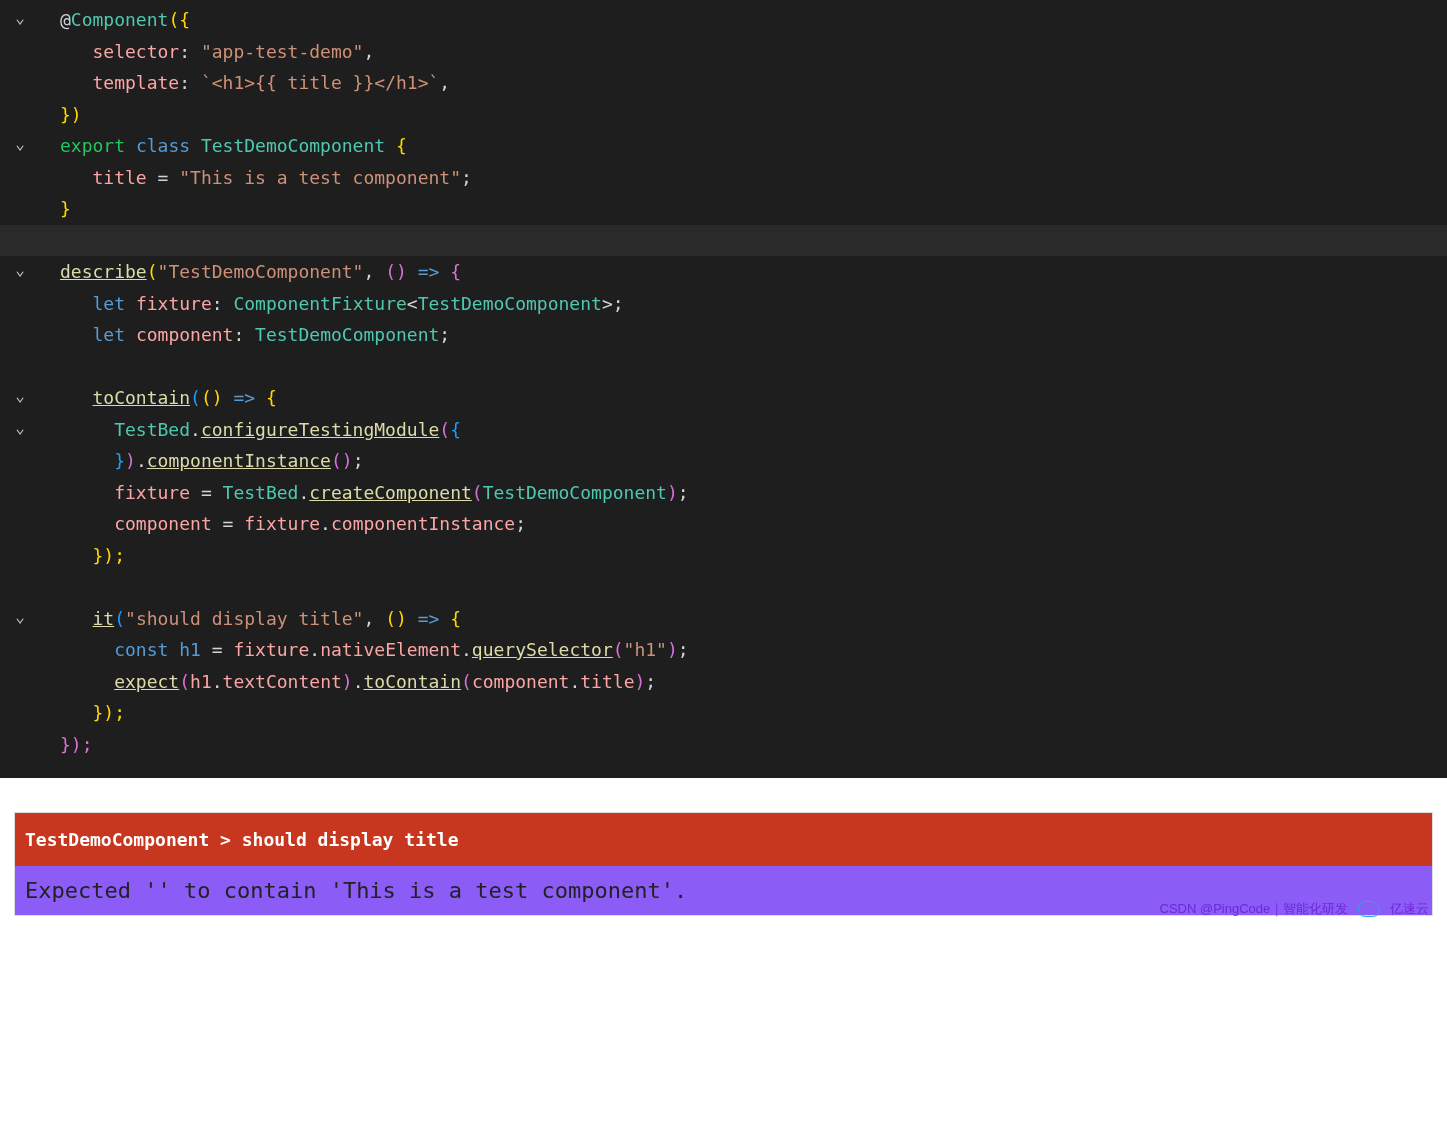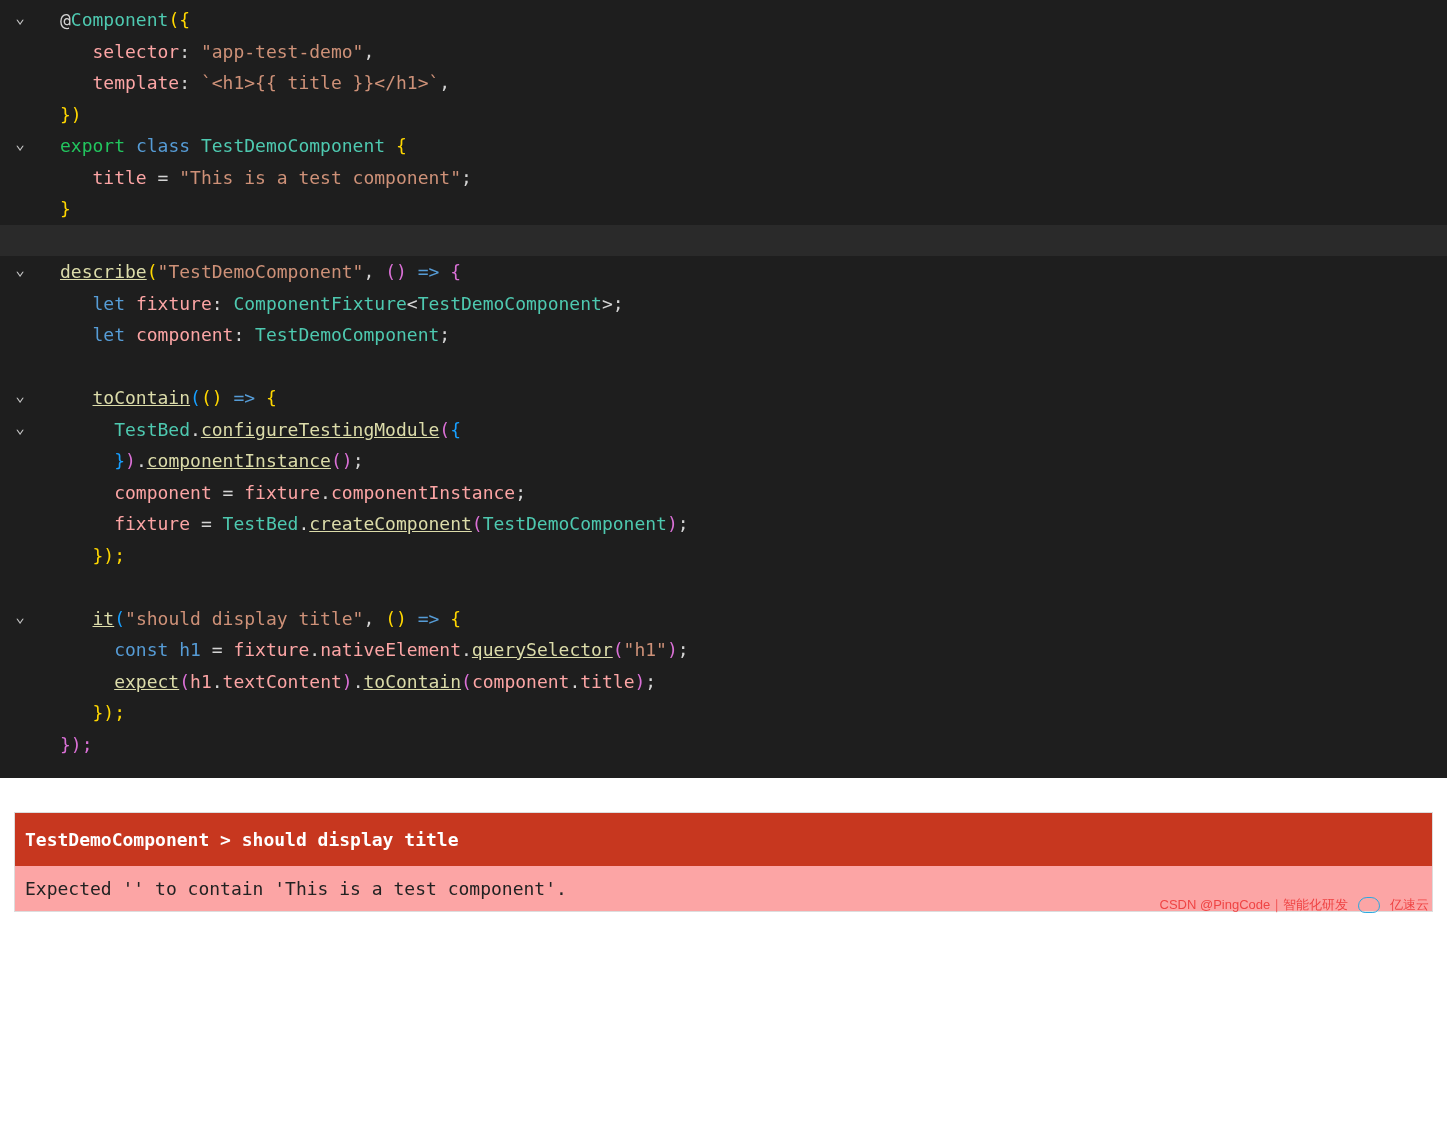--- a/index.html
+++ b/index.html
@@ -58,37 +58,37 @@
   }
   .result-header {
     background: #c7371f;
     color: #ffffff;
     font-family: "Consolas", "Menlo", "Monaco", monospace;
     font-size: 18px;
     font-weight: bold;
     padding: 16px 10px;
   }
   .result-body {
-    background: #fca5a5;
+    background: #8b5cf6;
     color: #222;
     font-family: "Consolas", "Menlo", "Monaco", monospace;
-    font-size: 18px;
+    font-size: 22px;
     padding: 12px 10px;
   }
   .watermark-row {
     position: relative;
     height: 0;
   }
   .watermark {
     position: absolute;
     right: 18px;
     bottom: 6px;
     font-family: -apple-system, BlinkMacSystemFont, "Segoe UI", sans-serif;
     font-size: 13px;
-    color: #ef4444;
+    color: #6d28d9;
     display: flex;
     align-items: center;
     gap: 10px;
   }
   .watermark .cloud {
     width: 22px; height: 16px;
     border: 1.5px solid #2aa8e0;
     border-radius: 10px 10px 8px 8px;
     position: relative;
   }
@@ -169,26 +169,26 @@
   </div>
 
 
   <div class="line">
     <div class="gutter"></div>
     <div class="code">     <span class="tk-bracket3">}</span><span class="tk-bracket2">)</span><span class="tk-punct">.</span><span class="tk-func">componentInstance</span><span class="tk-bracket2">(</span><span class="tk-bracket2">)</span><span class="tk-punct">;</span></div>
   </div>
 
   <div class="line">
     <div class="gutter"></div>
+    <div class="code">     <span class="tk-prop">fixture</span><span class="tk-punct"> = </span><span class="tk-type">TestBed</span><span class="tk-punct">.</span><span class="tk-func">createComponent</span><span class="tk-bracket2">(</span><span class="tk-type">TestDemoComponent</span><span class="tk-bracket2">)</span><span class="tk-punct">;</span></div>
+  </div>
+
+  <div class="line">
+    <div class="gutter"></div>
     <div class="code">     <span class="tk-prop">component</span><span class="tk-punct"> = </span><span class="tk-prop">fixture</span><span class="tk-punct">.</span><span class="tk-prop">componentInstance</span><span class="tk-punct">;</span></div>
-  </div>
-
-  <div class="line">
-    <div class="gutter"></div>
-    <div class="code">     <span class="tk-prop">fixture</span><span class="tk-punct"> = </span><span class="tk-type">TestBed</span><span class="tk-punct">.</span><span class="tk-func">createComponent</span><span class="tk-bracket2">(</span><span class="tk-type">TestDemoComponent</span><span class="tk-bracket2">)</span><span class="tk-punct">;</span></div>
   </div>
 
   <div class="line">
     <div class="gutter"></div>
     <div class="code">   <span class="tk-bracket1">});</span></div>
   </div>
 
   <div class="line">
     <div class="gutter"></div>
     <div class="code">&nbsp;</div>

